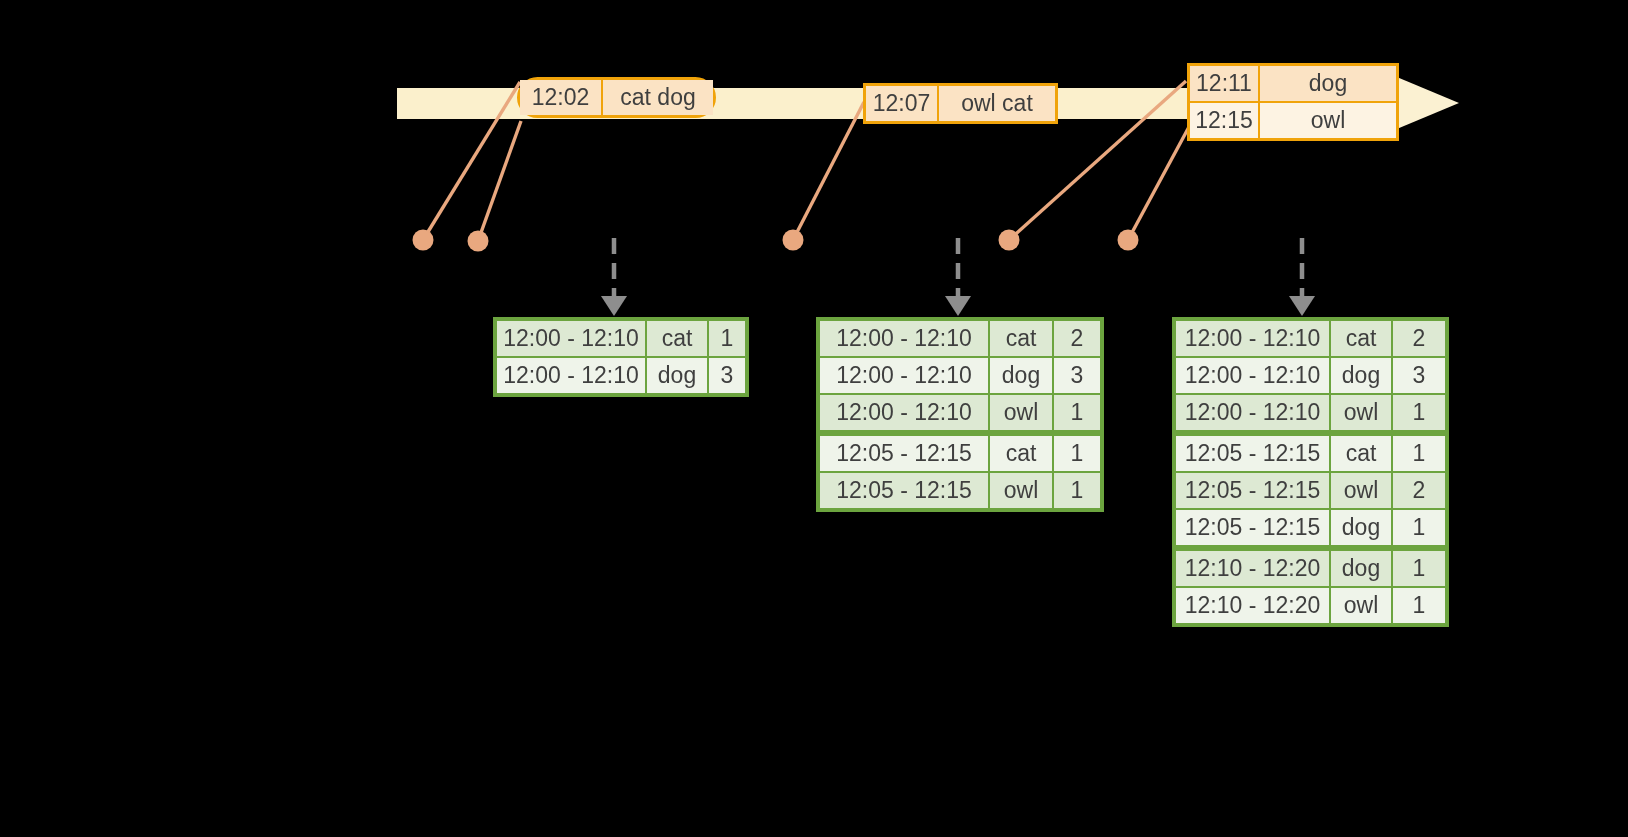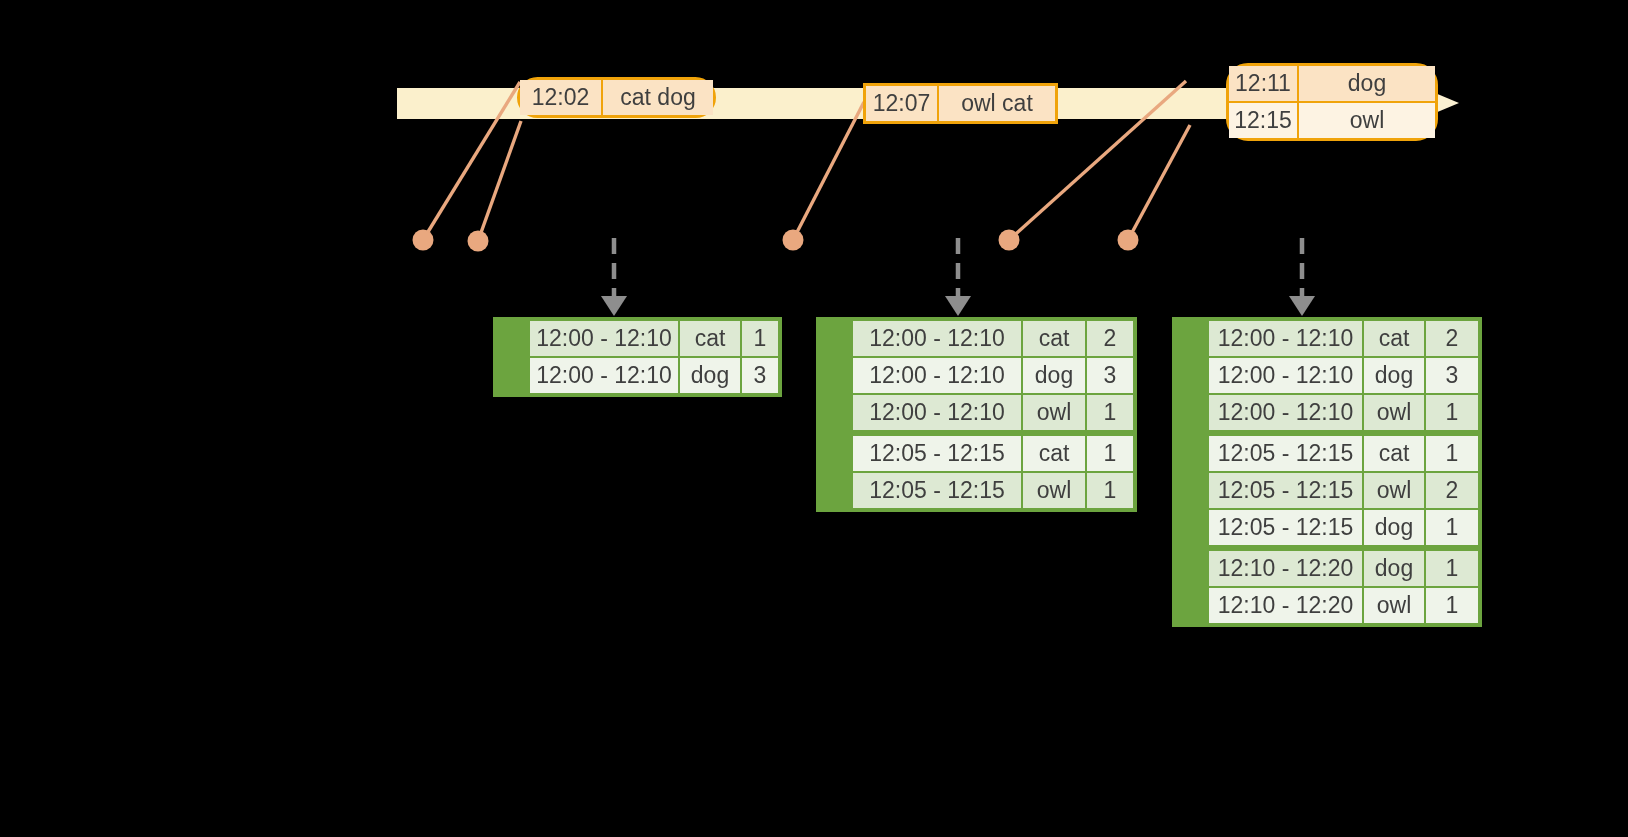--- a/index.html
+++ b/index.html
@@ -27,21 +27,21 @@
   .etable .time{width:var(--tc);height:35px;}
   .etable .words{width:var(--wc);height:35px;}
   .etable .erow.dark  .cell{background:var(--event-row-dark);}
   .etable .erow.light .cell{background:var(--event-row-light);}
 
   
   .gtable{
     position:absolute;
     background:var(--result-border);
     border:4px solid var(--result-border);
-    display:flex;flex-direction:column;padding-left:33px;
+    display:flex;flex-direction:column;
   }
   .gtable .grow{
     display:grid;
     grid-template-columns:var(--c1) var(--c2) var(--c3);
     gap:2px;margin-top:2px;
   }
   .gtable .grow:first-child{margin-top:0;}
   .gtable .grow.gsep{margin-top:6px;}
   .gtable .gcell{height:35px;font-size:23px;}
   .gtable .grow.dark  .gcell{background:var(--result-row-dark);}
@@ -89,21 +89,21 @@
         <div class="cell time">12:02</div>
         <div class="cell words">cat dog</div>
       </div>
     </div>
   <div class="etable" id="etable-1" style="left:863px;top:83px;--tc:71px;--wc:116px;">
       <div class="erow dark">
         <div class="cell time">12:07</div>
         <div class="cell words">owl cat</div>
       </div>
     </div>
-  <div class="etable" id="etable-2" style="left:1226px;top:63px;border-radius:22px;--tc:68px;--wc:136px;">
+  <div class="etable" id="etable-2" style="left:1187px;top:63px;--tc:68px;--wc:136px;">
       <div class="erow dark">
         <div class="cell time">12:11</div>
         <div class="cell words">dog</div>
       </div>
       <div class="erow light">
         <div class="cell time">12:15</div>
         <div class="cell words">owl</div>
       </div>
     </div>
 

